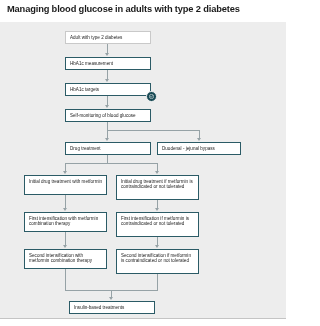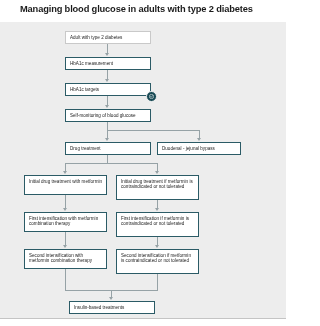--- a/index.html
+++ b/index.html
@@ -26,21 +26,21 @@
   #title-bar {
     position: absolute;
     left: 0;
     top: 0;
     width: 286px;
     height: 18px;
     background: #ffffff;
     display: flex;
     align-items: center;
     box-sizing: border-box;
-    padding-left: 20px;
+    padding-left: 7px;
   }
   #page-title {
     font-size: 9.3px;
     font-weight: bold;
     color: #1b1b1b;
     letter-spacing: -0.15px;
     white-space: nowrap;
   }
 
   

